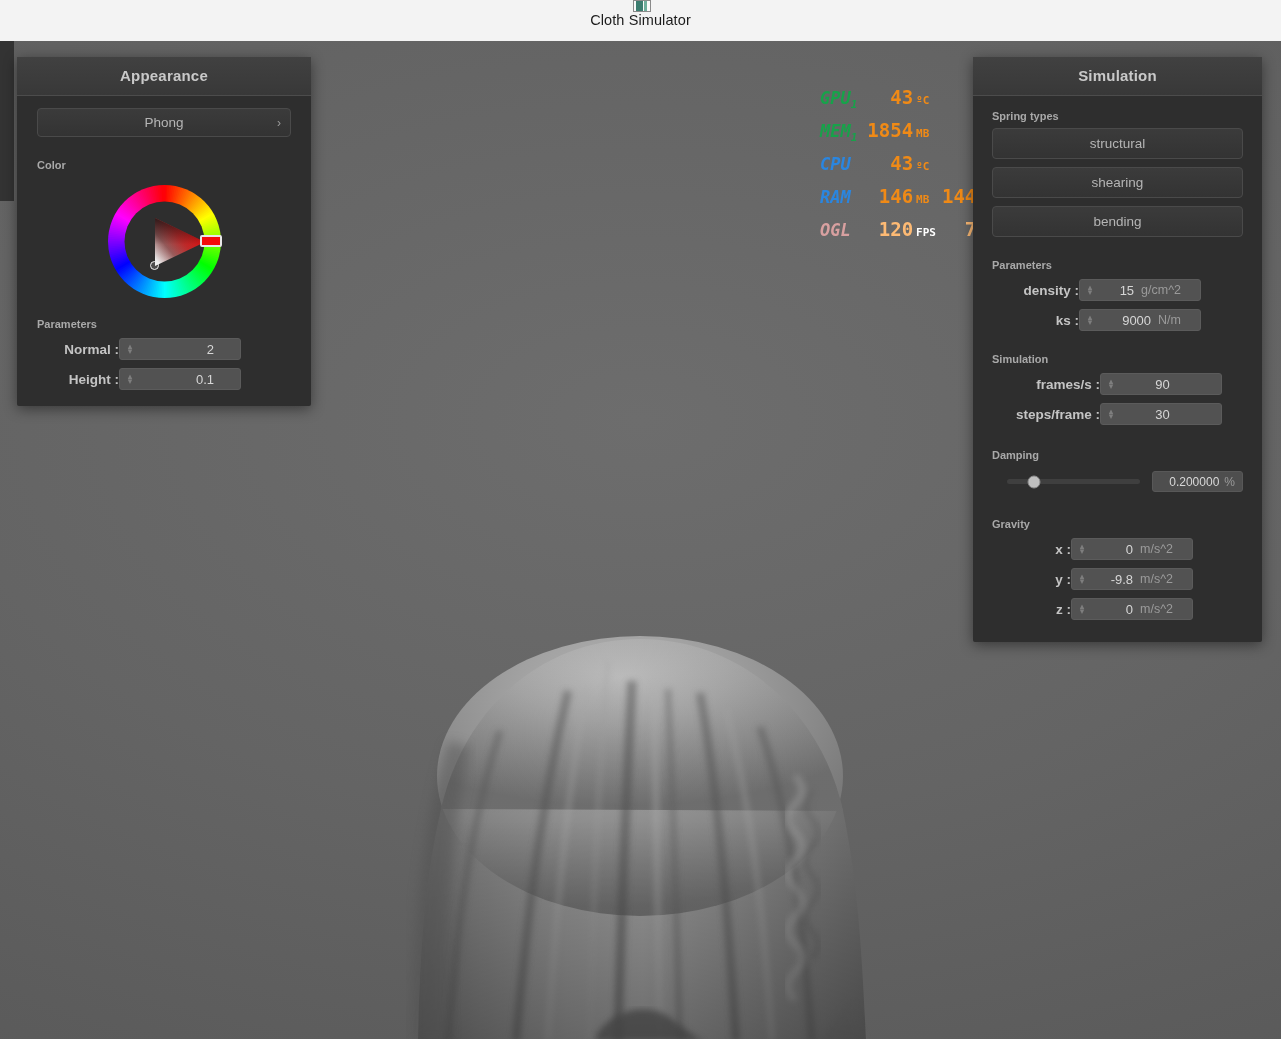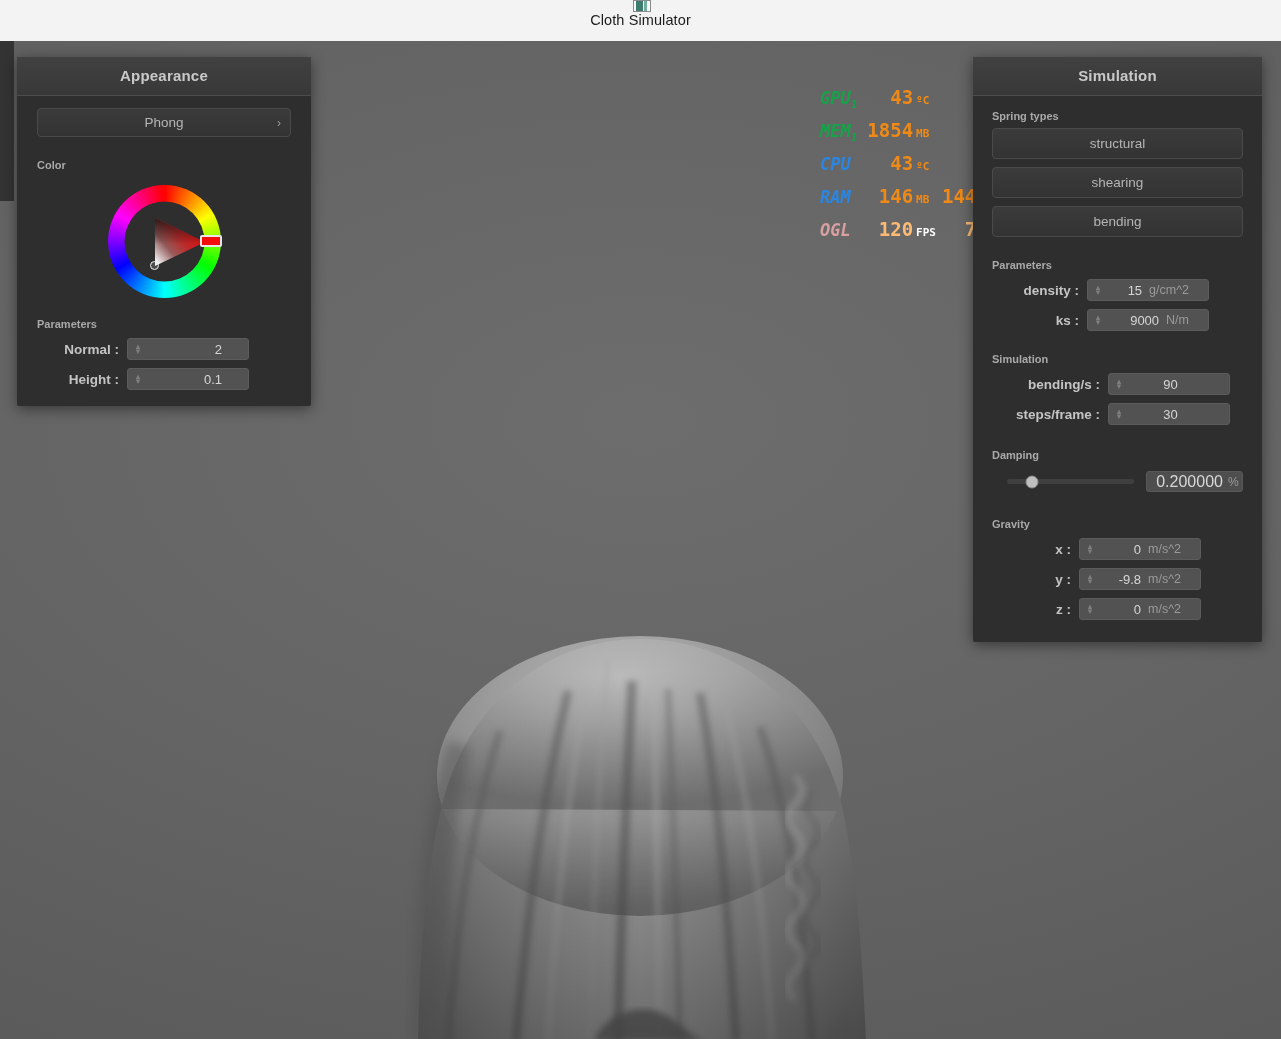--- a/index.html
+++ b/index.html
@@ -72,21 +72,21 @@
     text-align:center;padding:6px 0;
     position:relative;cursor:default;
     font-family:"Liberation Sans", sans-serif;
   }
   .btn .chev{position:absolute;right:9px;top:50%;transform:translateY(-50%);font-size:12px;color:#9a9a9a;}
 
   
   .row{display:flex;align-items:center;margin-top:8px;}
   .row .lbl{
     font-size:13.5px;color:#c4c4c4;font-weight:bold;
-    text-align:right;padding-right:8px;white-space:nowrap;
+    text-align:right;padding-right:0;white-space:nowrap;
   }
   .field{
     position:relative;display:flex;align-items:center;
     background:#525252;border:1px solid #5b5b5b;border-radius:3px;
     height:22px;box-sizing:border-box;
   }
   .field .spin{
     width:14px;height:100%;display:flex;flex-direction:column;
     align-items:center;justify-content:center;margin-left:3px;color:#7e7e7e;
   }
@@ -125,21 +125,21 @@
   .slider .knob{
     position:absolute;top:50%;transform:translate(-50%,-50%);
     width:13px;height:13px;border-radius:50%;
     background:#bfbfbf;border:1px solid #8d8d8d;box-sizing:border-box;
   }
   .dampbox{
     margin-left:12px;background:#4e4e4e;border:1px solid #585858;border-radius:3px;
     height:21px;display:flex;align-items:center;padding:0 7px 0 9px;box-sizing:border-box;
     min-width:91px;
   }
-  .dampbox .v{font-size:16px;color:#d8d8d8;flex:1;text-align:right;}
+  .dampbox .v{font-size:12px;color:#d8d8d8;flex:1;text-align:right;}
   .dampbox .u{font-size:12px;color:#9a9a9a;margin-left:5px;}
 
   
   #sliver{
     left:-14px;top:41px;width:28px;height:160px;
     background:#333;box-shadow:none;border-radius:0;
   }
 
   
   .hud{
@@ -605,21 +605,21 @@
               <span>▾</span>
             </div>
           <div class="val">9000</div>
           <div class="unit">N/m</div>
         </div>
       </div>
 
       <div class="section-title" style="margin-top:22px;">Simulation</div>
 
       <div class="row">
-        <div class="lbl" style="width:108px;">bending/s :</div>
+        <div class="lbl" style="width:108px;">frames/s :</div>
         <div class="field" style="width:122px;">
           <div class="spin">
               <span>▴</span>
               <span>▾</span>
             </div>
           <div class="val" style="text-align:center;padding-right:14px;">90</div>
         </div>
       </div>
 
       <div class="row">

